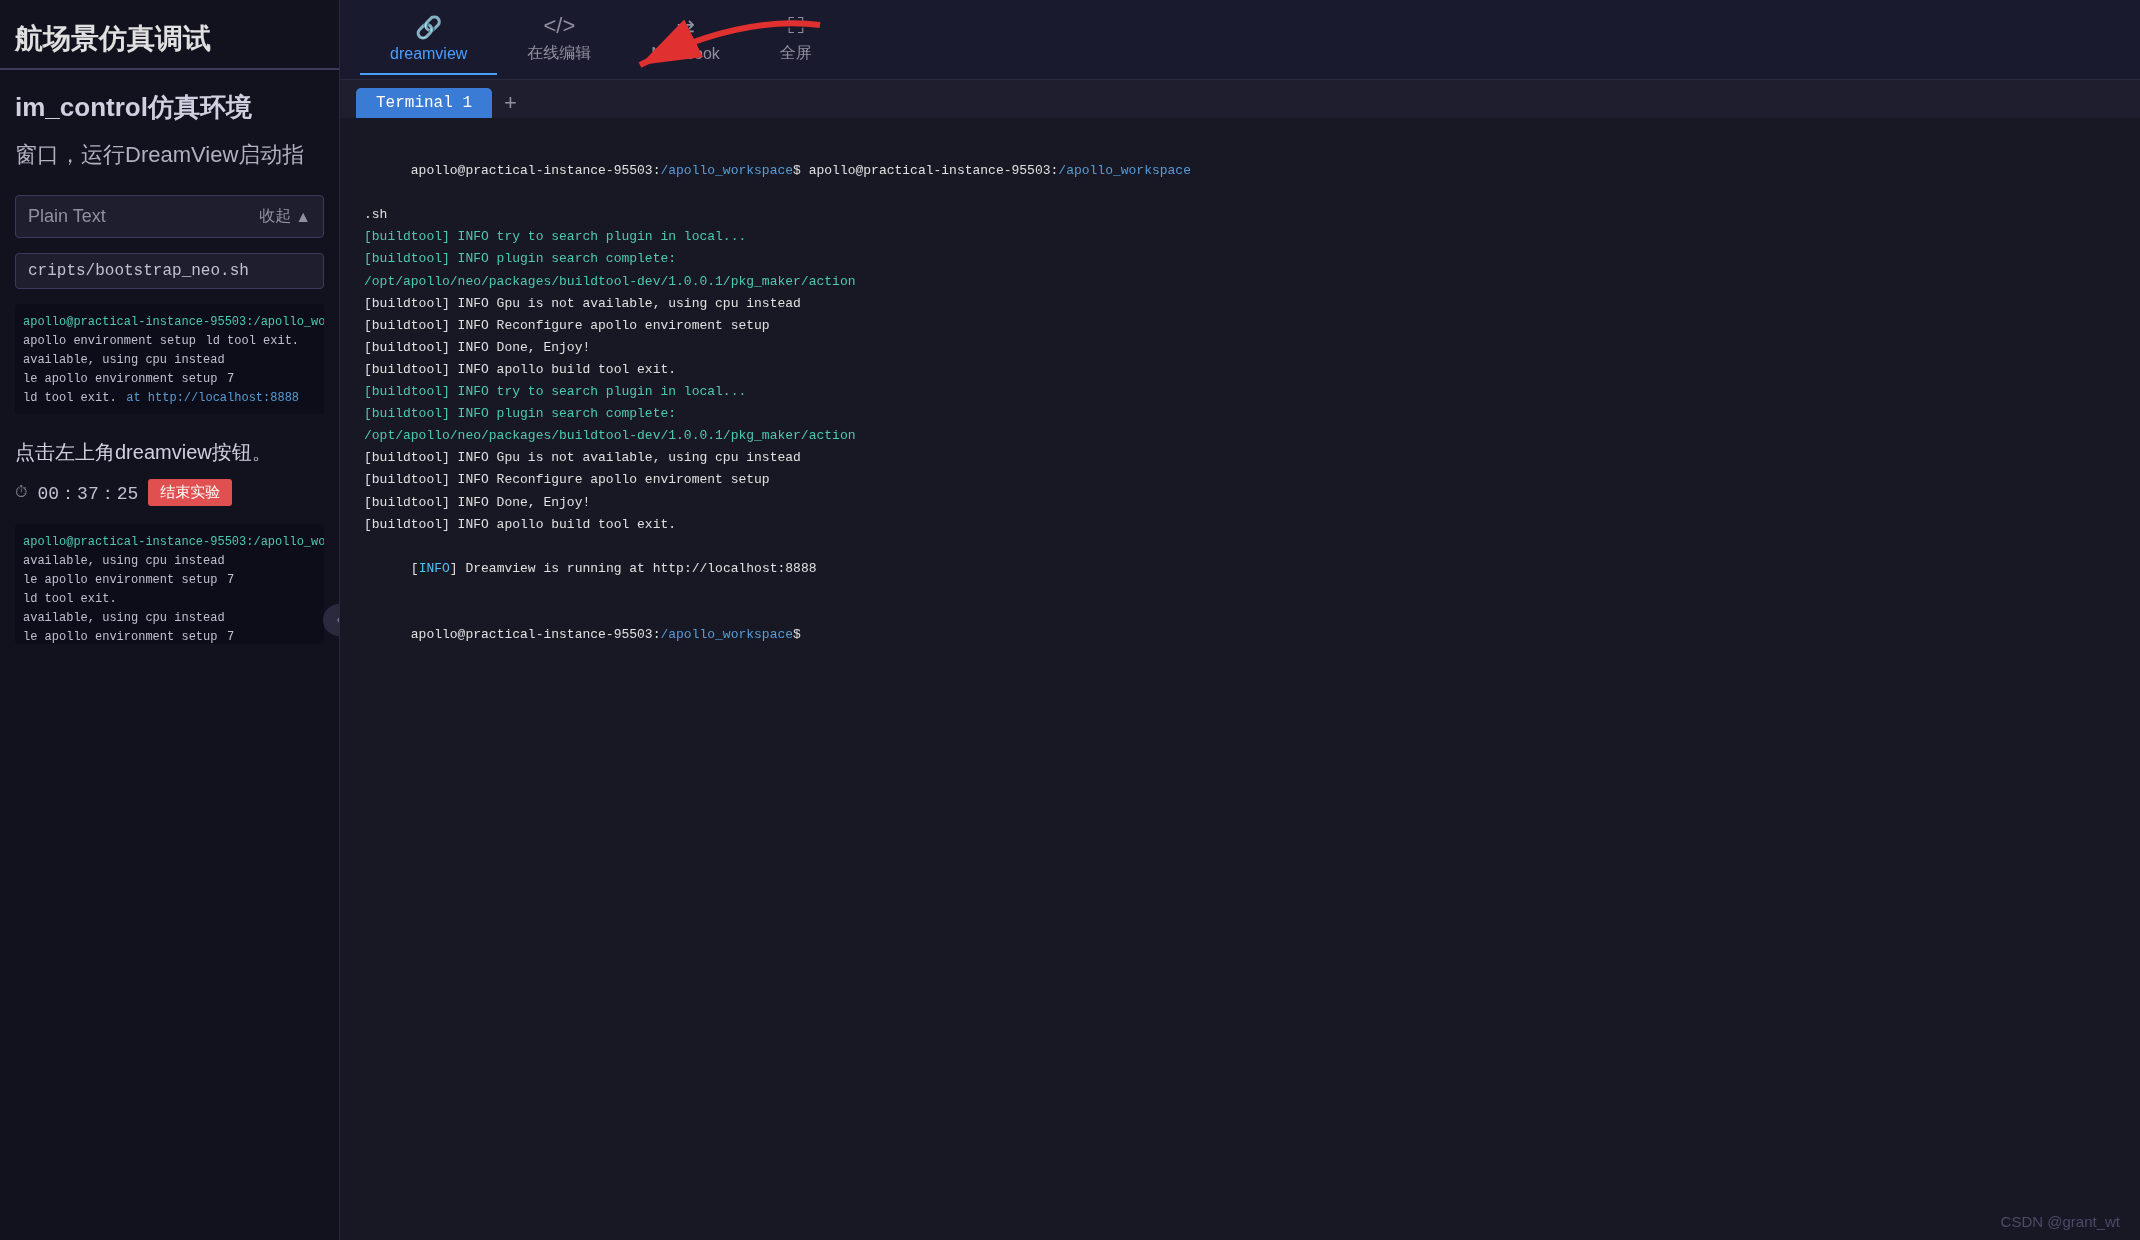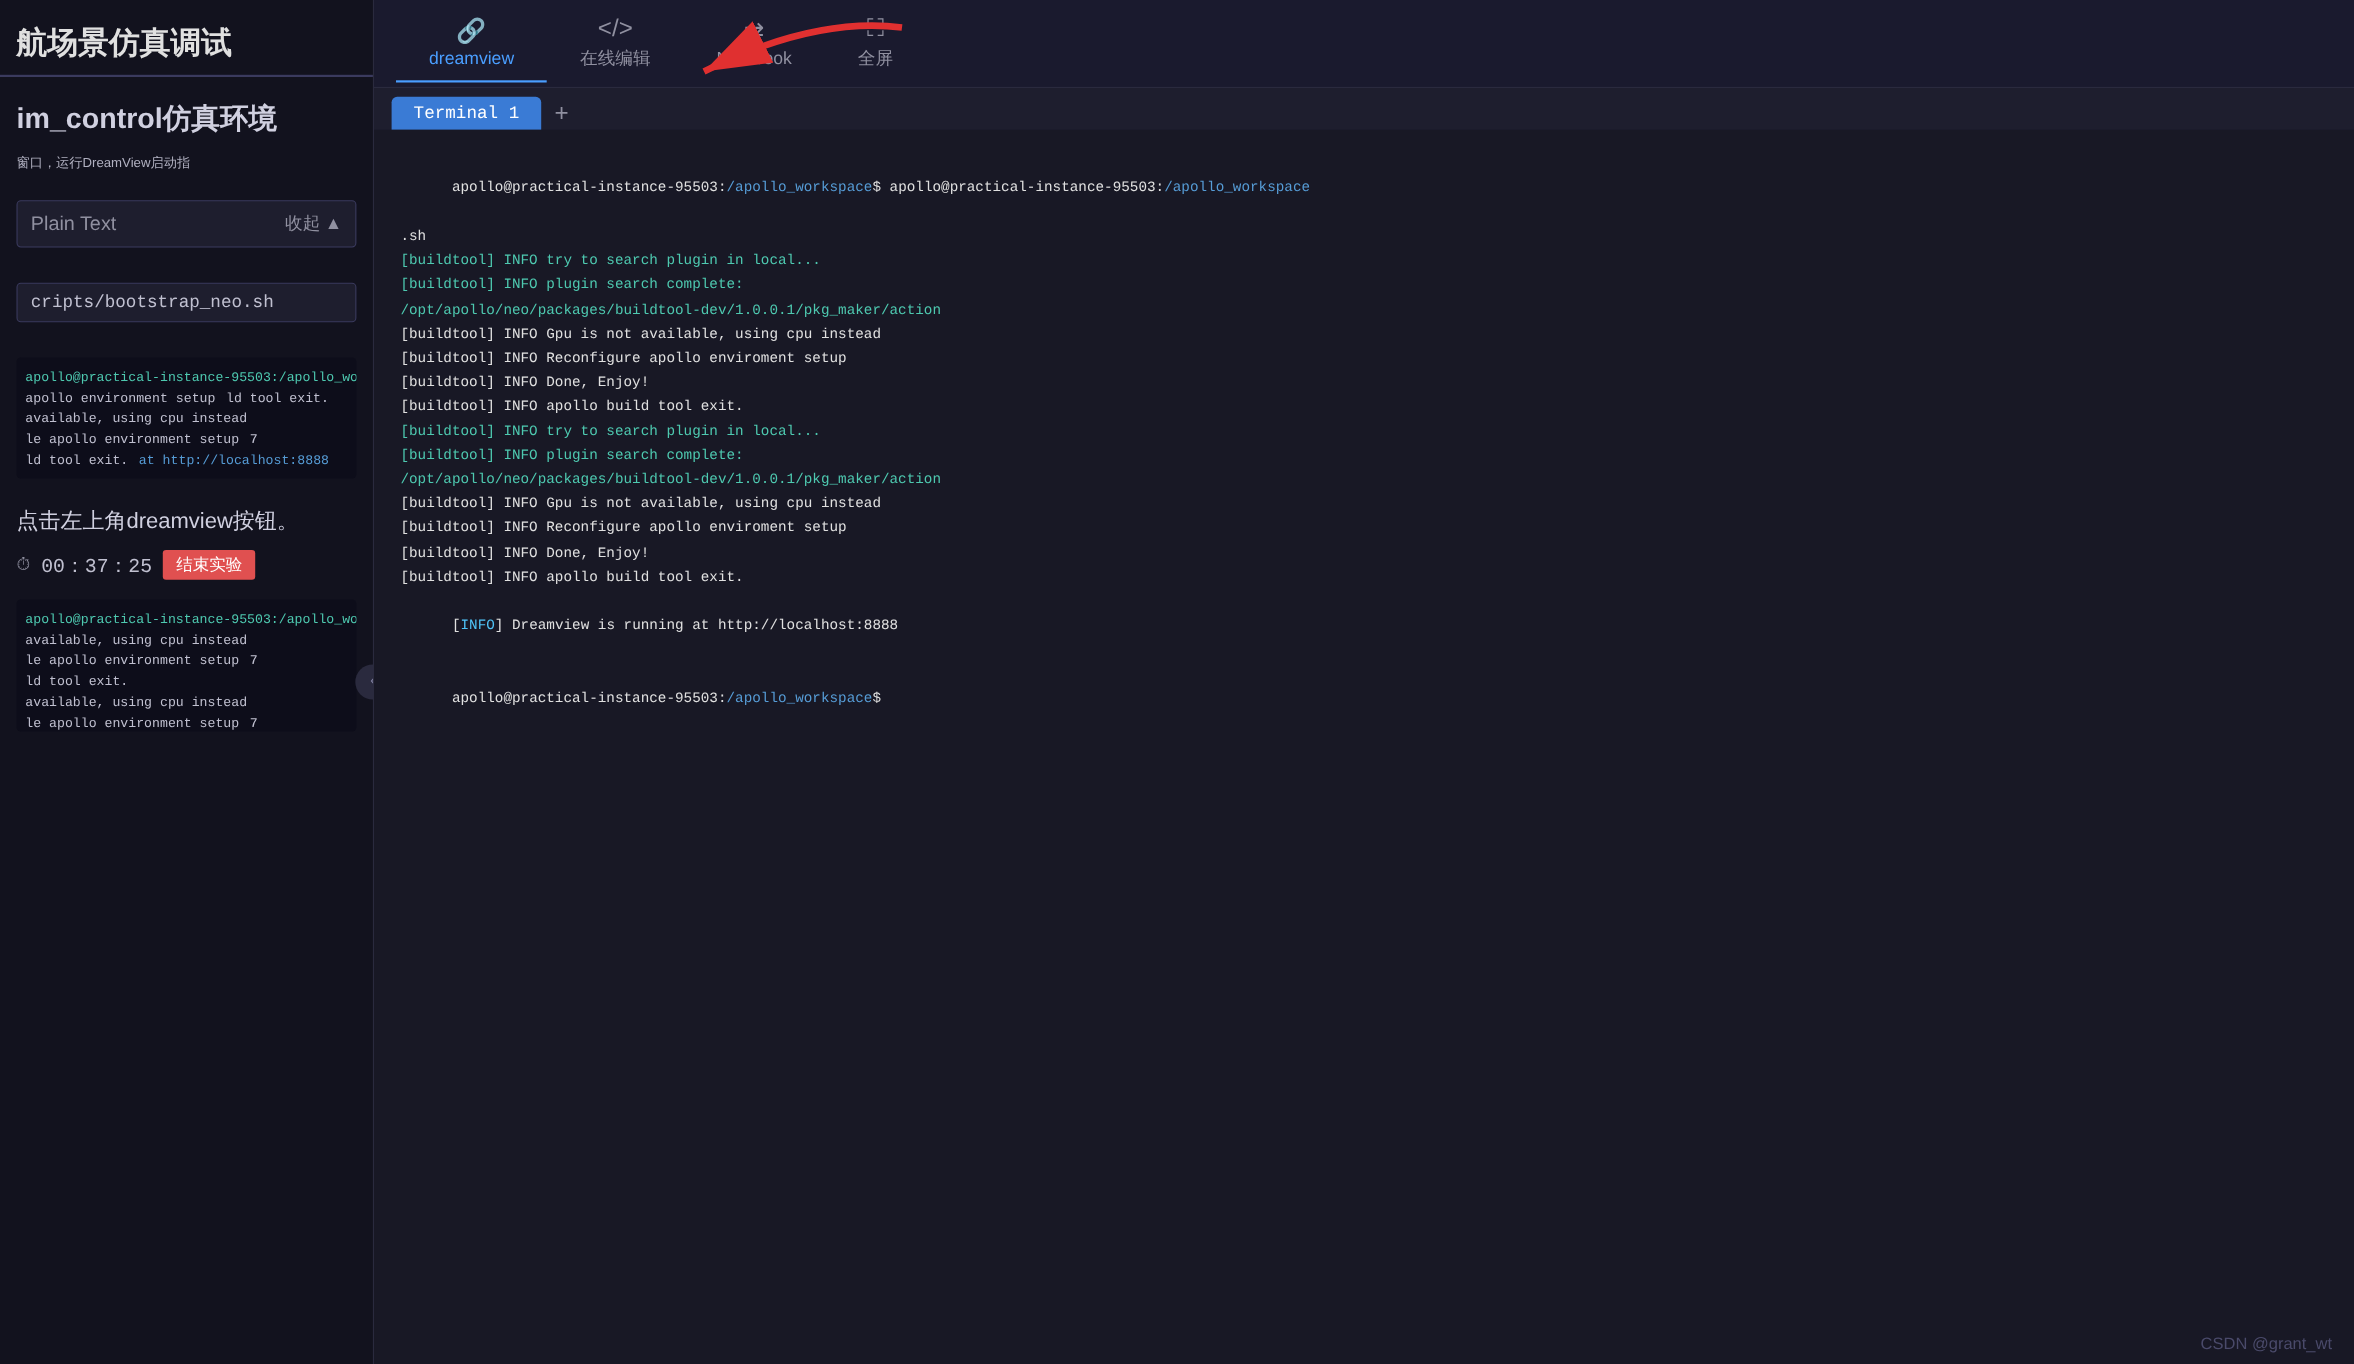--- a/index.html
+++ b/index.html
@@ -39,21 +39,21 @@
       color: #d0d0e0;
       font-family: 'Microsoft YaHei', 'PingFang SC', sans-serif;
       font-size: 26px;
       font-weight: bold;
       padding: 20px 15px 10px 15px;
     }
 
     .sidebar-desc {
       color: #b0b0c0;
       font-family: 'Microsoft YaHei', 'PingFang SC', sans-serif;
-      font-size: 12px;
+      font-size: 22px;
       padding: 5px 15px 15px 15px;
     }
 
     .plain-text-box {
       background: #1e1e2e;
       border: 1px solid #3a3a5e;
       border-radius: 4px;
       margin: 10px 15px;
       padding: 10px 12px;
       display: flex;
@@ -74,21 +74,21 @@
       cursor: pointer;
       display: flex;
       align-items: center;
       gap: 4px;
     }
 
     .script-path-box {
       background: #1e1e2e;
       border: 1px solid #3a3a5e;
       border-radius: 4px;
-      margin: 22px 15px;
+      margin: 5px 15px;
       padding: 8px 12px;
     }
 
     .script-path-text {
       color: #c0c0d0;
       font-size: 16px;
       font-family: 'Courier New', monospace;
     }
 
     .terminal-preview {

